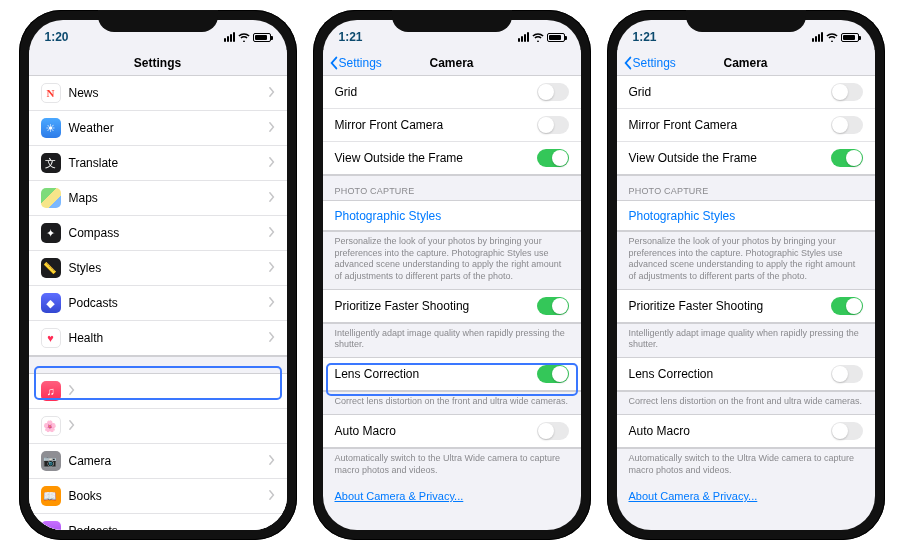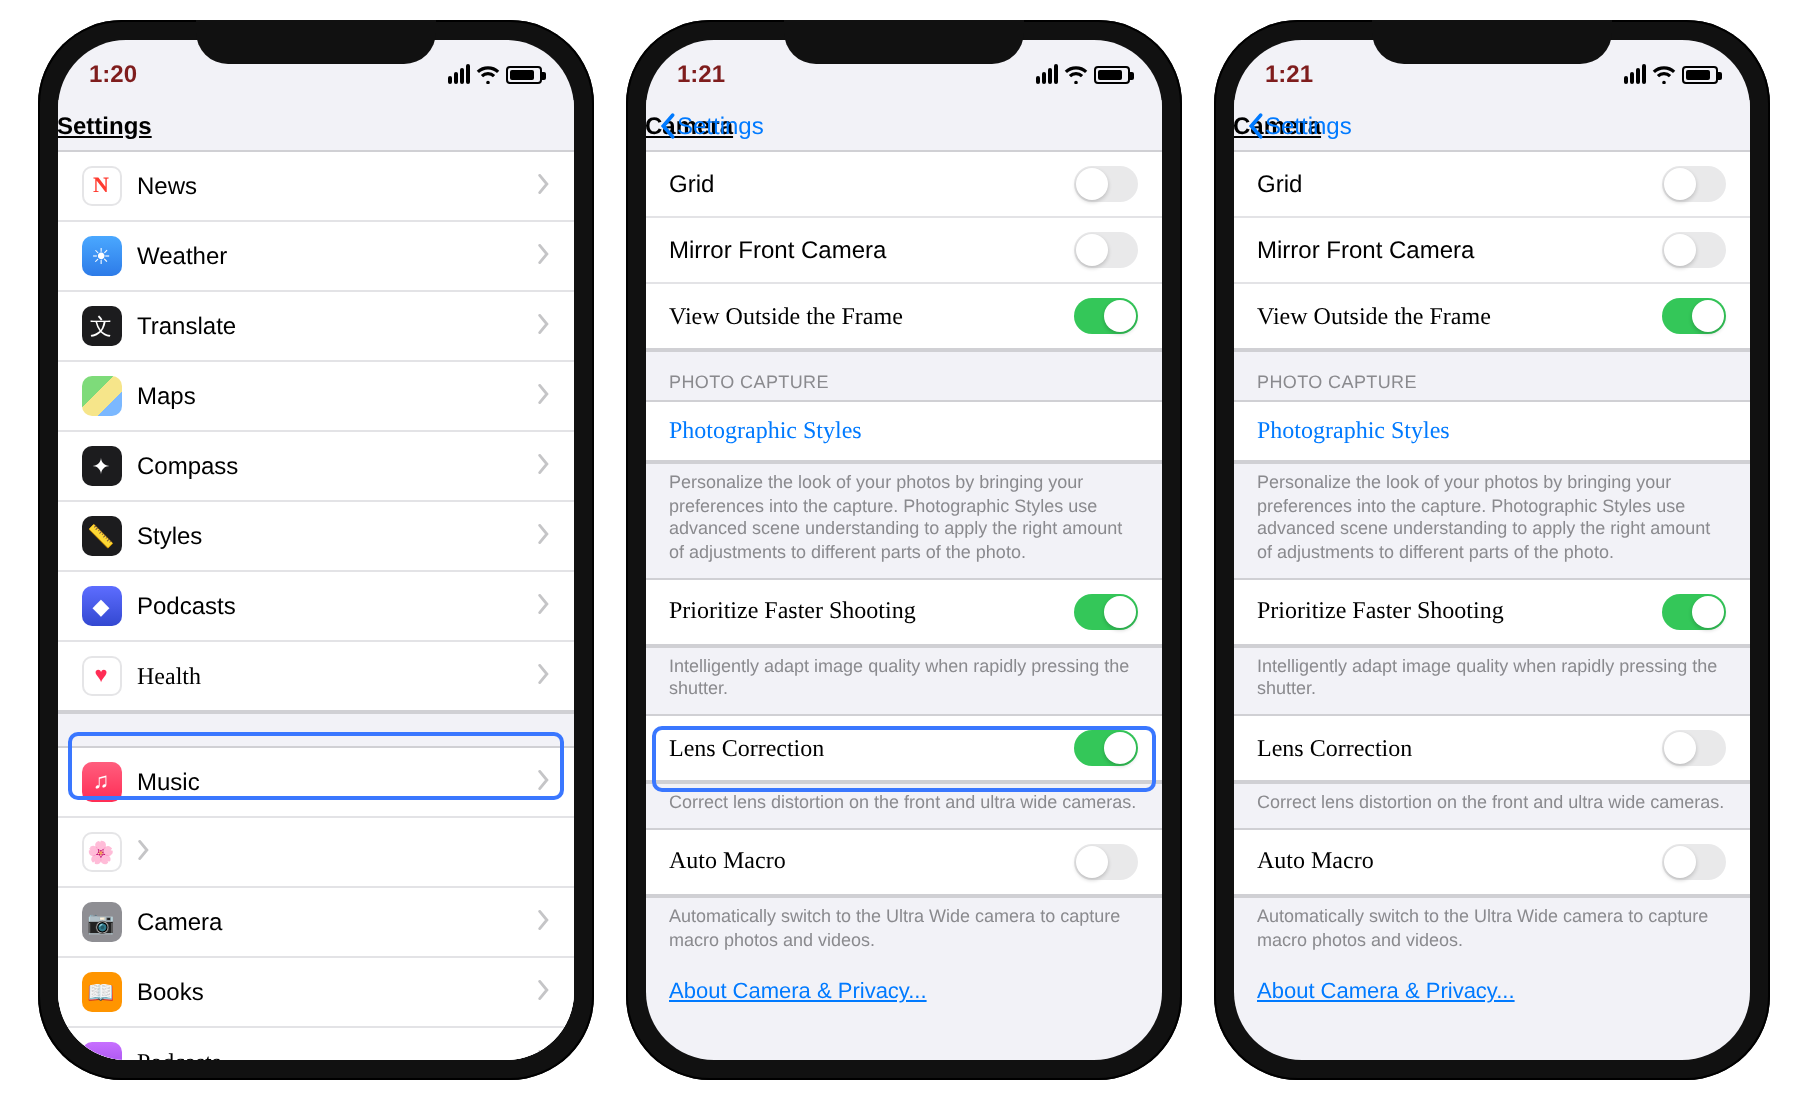--- a/index.html
+++ b/index.html
@@ -1,37 +1,37 @@
 <!DOCTYPE html>
 <html><head>
 <meta charset="utf-8">
 <style>
   * { box-sizing: border-box; margin: 0; padding: 0; }
   body { font-family: -apple-system, "SF Pro Text", "Helvetica Neue", Arial, sans-serif; background: #fff; display: flex; justify-content: center; gap: 16px; padding: 10px; }
   .phone { width: 278px; height: 530px; background: #111; border-radius: 42px; padding: 10px; position: relative; box-shadow: 0 0 0 1px #000 inset; }
   .phone::before { content:""; position:absolute; top:0; left:50%; transform:translateX(-50%); width:120px; height:22px; background:#111; border-radius:0 0 16px 16px; z-index:10; }
   .screen { width: 100%; height: 100%; background: #f2f2f7; border-radius: 34px; overflow: hidden; position: relative; font-size:10px; }
-  .statusbar { height: 30px; display:flex; align-items:center; justify-content:space-between; padding: 4px 16px 0; font-size:12px; font-weight:600; color:#7f1d1d; }
+  .statusbar { height: 30px; display:flex; align-items:center; justify-content:space-between; padding: 4px 16px 0; font-size:12px; font-weight:600; color:#0c4a6e; }
   .statusbar .right { display:flex; align-items:center; gap:3px; }
   .sig { display:flex; align-items:flex-end; gap:1px; }
   .sig span { width:2px; background:#000; border-radius:1px; }
   .sig span:nth-child(1){height:4px} .sig span:nth-child(2){height:6px} .sig span:nth-child(3){height:8px} .sig span:nth-child(4){height:10px}
   .wifi { width:12px;height:10px; }
   .batt { width:18px;height:9px;border:1px solid #000;border-radius:2px;position:relative; }
   .batt::after{content:"";position:absolute;right:-3px;top:2px;width:2px;height:4px;background:#000;border-radius:0 1px 1px 0;}
   .batt i{position:absolute;left:1px;top:1px;bottom:1px;width:80%;background:#000;border-radius:1px;}
-  .navbar { height: 26px; display:flex; align-items:center; justify-content:flex-start; position:relative; background:#f2f2f7; border-bottom:0.5px solid #d0d0d4;text-decoration:underline; }
+  .navbar { height: 26px; display:flex; align-items:center; justify-content:center; position:relative; background:#f2f2f7; border-bottom:0.5px solid #d0d0d4; }
   .navbar .title { font-weight:600; font-size:12px; color:#000; }
   .navbar .back { position:absolute; left:6px; display:flex; align-items:center; color:#007aff; font-size:12px; }
   .navbar .back svg { width:10px; height:14px; }
   .content { height: calc(100% - 56px); overflow:hidden; }
   .group-header { text-transform:uppercase; font-size:9px; color:#8a8a8e; padding: 10px 12px 4px; letter-spacing:0.2px; }
   .group-footer { font-size:9px; color:#8a8a8e; padding: 4px 12px 6px; line-height:1.3; }
   .cell { display:flex; align-items:center; background:#fff; padding: 7px 12px; border-bottom:0.5px solid #e3e3e6; min-height:30px; }
-  .cell:last-child { border-bottom:0.5px solid #d0d0d4;font-family:Liberation Serif, serif; }
+  .cell:last-child { border-bottom:0.5px solid #d0d0d4; }
   .cell .icon { width:20px; height:20px; border-radius:5px; margin-right:8px; display:flex; align-items:center; justify-content:center; font-size:11px; color:#fff; }
   .cell .label { flex:1; font-size:12px; color:#000; }
   .cell .label.link { color:#007aff; }
   .cell .chev { color:#c5c5c7; }
   .cell .chev svg{ width:6px; height:10px; }
   .toggle { width:32px; height:18px; border-radius:10px; background:#e9e9ea; position:relative; transition:0.2s; }
   .toggle.on { background:#34c759; }
   .toggle .knob { position:absolute; top:1px; left:1px; width:16px; height:16px; background:#fff; border-radius:50%; box-shadow:0 1px 2px rgba(0,0,0,0.2); }
   .toggle.on .knob { left:auto; right:1px; }
   .highlight { position:absolute; border:2.5px solid #3a77ff; border-radius:5px; pointer-events:none; }
@@ -120,21 +120,20 @@
             <span class="label">Health</span>
             <span class="chev"><svg viewBox="0 0 8 14">
                 <path d="M1 1l5 6-5 6" stroke="#c5c5c7" stroke-width="2" fill="none" stroke-linecap="round"></path>
               </svg></span>
           </div>
     </div>
     <div class="sp10"></div>
     <div class="groupbox">
       <div class="cell">
             <span class="icon" style="background:linear-gradient(#ff5e7e,#ff2d55)">♫</span>
-            <span class="label">Music</span>
             <span class="chev"><svg viewBox="0 0 8 14">
                 <path d="M1 1l5 6-5 6" stroke="#c5c5c7" stroke-width="2" fill="none" stroke-linecap="round"></path>
               </svg></span>
           </div>
       <div class="cell">
             <span class="icon" style="background:#fff;border:0.5px solid #e5e5e7">🌸</span>
             <span class="chev"><svg viewBox="0 0 8 14">
                 <path d="M1 1l5 6-5 6" stroke="#c5c5c7" stroke-width="2" fill="none" stroke-linecap="round"></path>
               </svg></span>
           </div>

